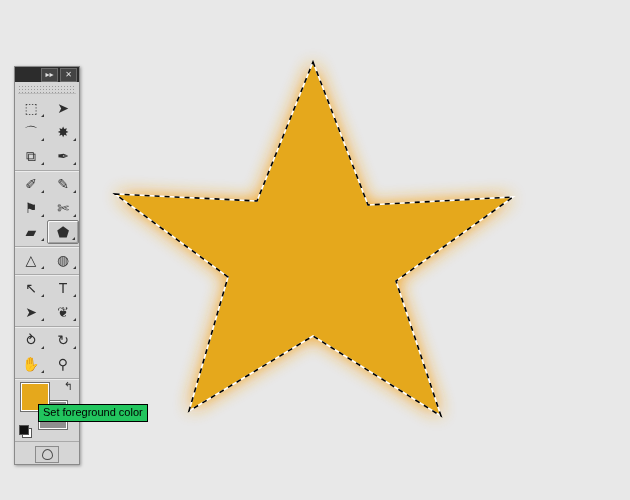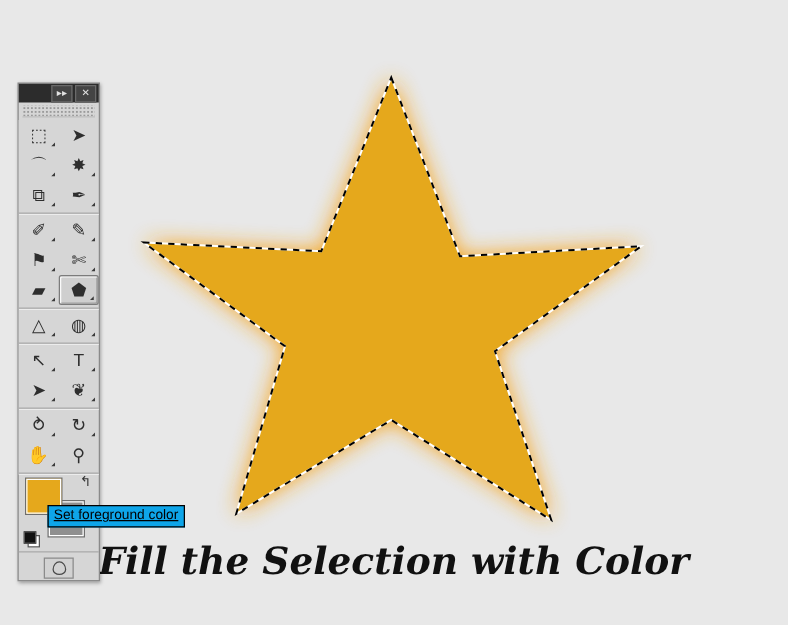--- a/index.html
+++ b/index.html
@@ -157,21 +157,20 @@
       <polygon id="glowpoly" points="313,62 368,205 513,197 396,281 441,416 313,336 189,411 228,277 115,194 257,201" fill="#f5a623" filter="url(#glow)" opacity="0.85"></polygon>
 
       <polygon id="starfill" points="313,62 368,205 513,197 396,281 441,416 313,336 189,411 228,277 115,194 257,201" fill="#e5a81c"></polygon>
 
       <polygon points="313,62 368,205 513,197 396,281 441,416 313,336 189,411 228,277 115,194 257,201" fill="none" stroke="#ffffff" stroke-width="1.6"></polygon>
       <polygon points="313,62 368,205 513,197 396,281 441,416 313,336 189,411 228,277 115,194 257,201" fill="none" stroke="#000000" stroke-width="1.6" stroke-dasharray="5 5"></polygon>
     </svg>
   </div>
 
 
-  <div id="caption">Fill the Selection with Color</div>
 
   <div id="toolbar">
 
     <div id="tb-title">
       <div class="tb-btn">▸▸</div>
       <div class="tb-btn">✕</div>
     </div>
 
     <div id="tb-grip"></div>
 
@@ -306,15 +305,15 @@
       </div>
     </div>
 
     <div id="qmask">
       <div class="qm-cell">
         <span class="circ"></span>
       </div>
     </div>
   </div>
 
-  <div id="tooltip" style="background: #0ea5e9; text-decoration: underline;">Set foreground color</div>
+  <div id="tooltip" style="background: #22c55e;">Set foreground color</div>
 
 </div>
 
 </body></html>

